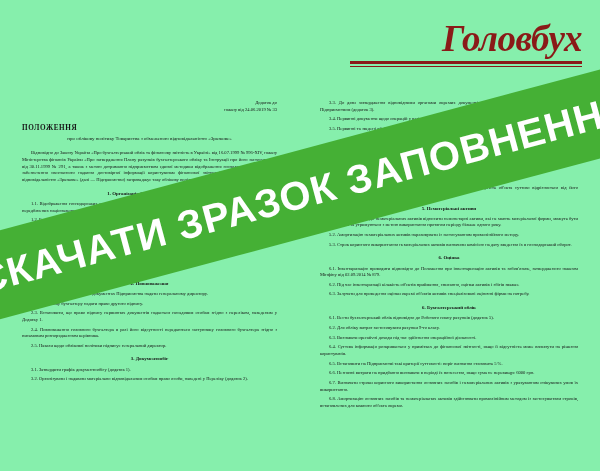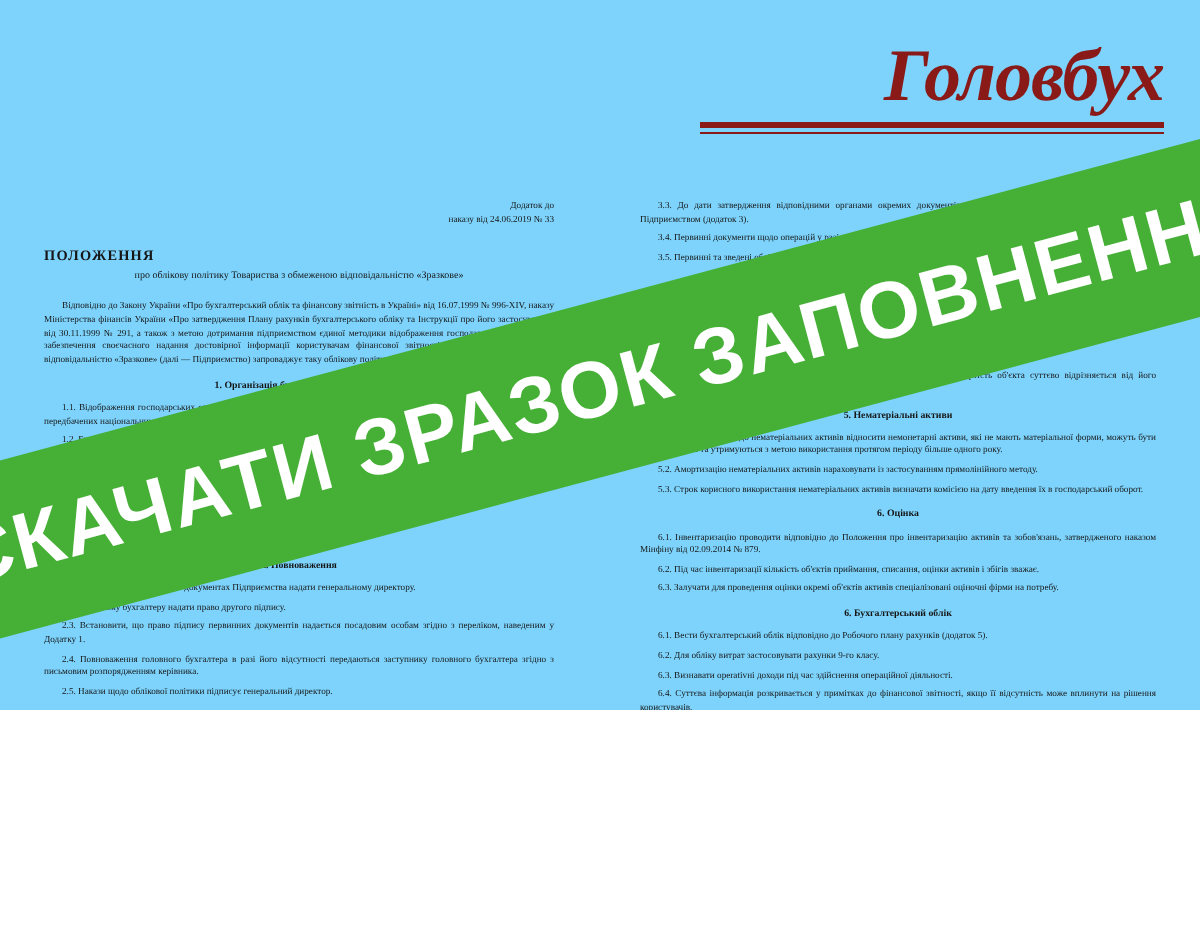--- a/index.html
+++ b/index.html
@@ -6,23 +6,23 @@
     margin: 0;
     padding: 0;
     background: #ffffff;
   }
   body {
     font-family: "Liberation Serif", serif;
   }
   #page {
     position: relative;
     width: 600px;
-    height: 355px;
+    height: 471px;
     overflow: hidden;
-    background: #7dd3fc;
+    background: #86efac;
   }
 
   
   .logo {
     position: absolute;
     top: 20px;
     right: 18px;
     width: 260px;
     height: 70px;
     text-align: right;

